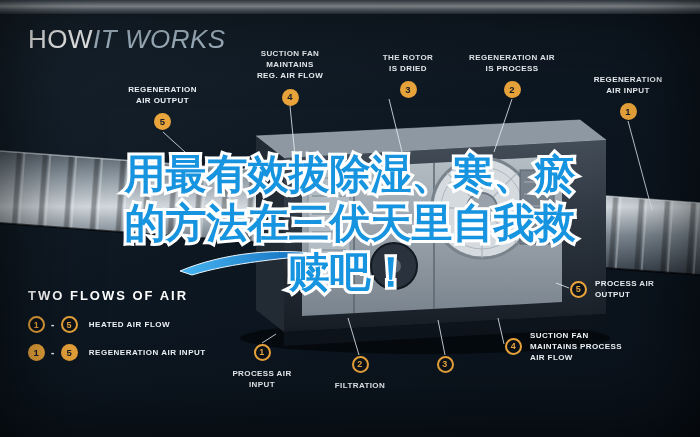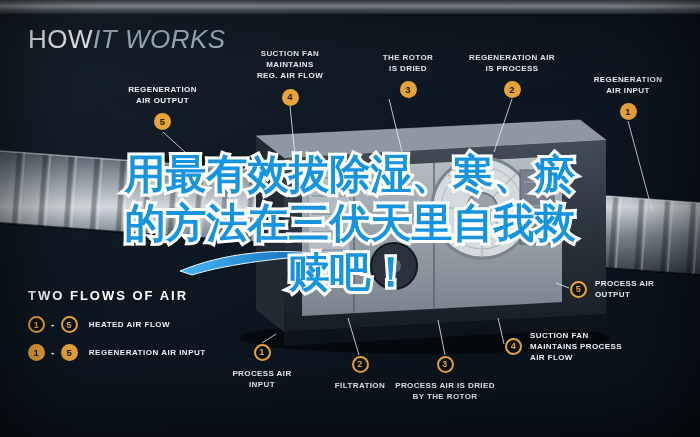--- a/index.html
+++ b/index.html
@@ -173,22 +173,20 @@
 OUTPUT</div>
   </div>
   <div class="co h" id="co-suction-process">
     <div class="badge outline">4</div>
     <div class="lbl">SUCTION FAN
 MAINTAINS PROCESS
 AIR FLOW</div>
   </div>
   <div class="co v" id="co-process-dried">
     <div class="badge outline">3</div>
-    <div class="lbl">PROCESS AIR IS DRIED
-BY THE ROTOR</div>
   </div>
   <div class="co v" id="co-filtration">
     <div class="badge outline">2</div>
     <div class="lbl">FILTRATION</div>
   </div>
   <div class="co v" id="co-process-input">
     <div class="badge outline">1</div>
     <div class="lbl">PROCESS AIR
 INPUT</div>
   </div>

